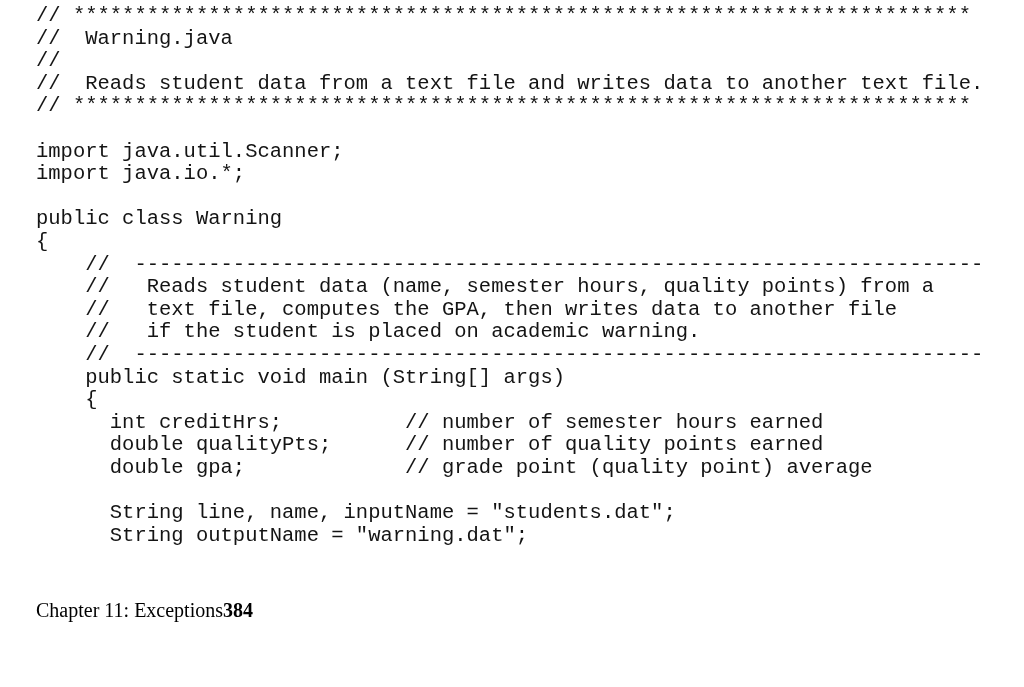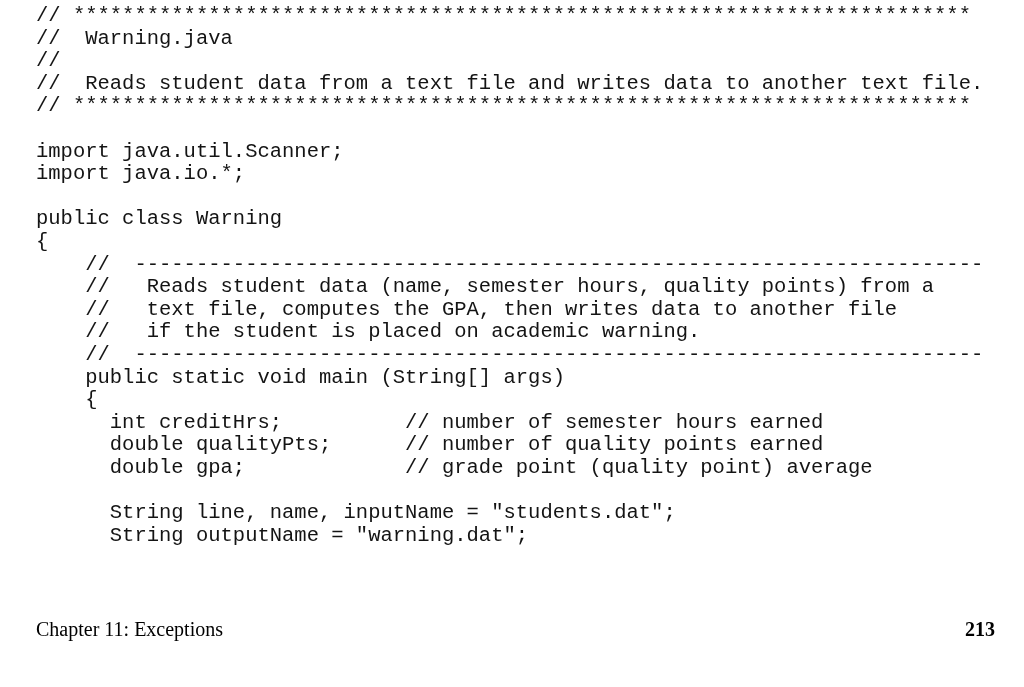--- a/index.html
+++ b/index.html
@@ -22,23 +22,22 @@
     font-family: "Liberation Mono", "DejaVu Sans Mono", monospace;
     font-size: 20.5px;
     line-height: 22.6px;
     color: #141414;
     white-space: pre;
   }
   .footer {
     position: absolute;
     left: 36px;
     right: 29px;
-    top: 618px;
+    top: 599px;
     display: flex;
-    justify-content: space-between;
     align-items: baseline;
     font-family: "Liberation Serif", "DejaVu Serif", serif;
     font-size: 20px;
     color: #000000;
   }
   .footer .pagenum {
     font-weight: bold;
   }
 </style>
 </head>
@@ -66,16 +65,16 @@
     {
       int creditHrs;          // number of semester hours earned
       double qualityPts;      // number of quality points earned
       double gpa;             // grade point (quality point) average
 
       String line, name, inputName = "students.dat";
       String outputName = "warning.dat";</pre>
 
   <div class="footer">
     <span>Chapter 11: Exceptions</span>
-    <span class="pagenum">213</span>
+    <span class="pagenum">384</span>
   </div>
 
 </div>
 
 </body></html>

